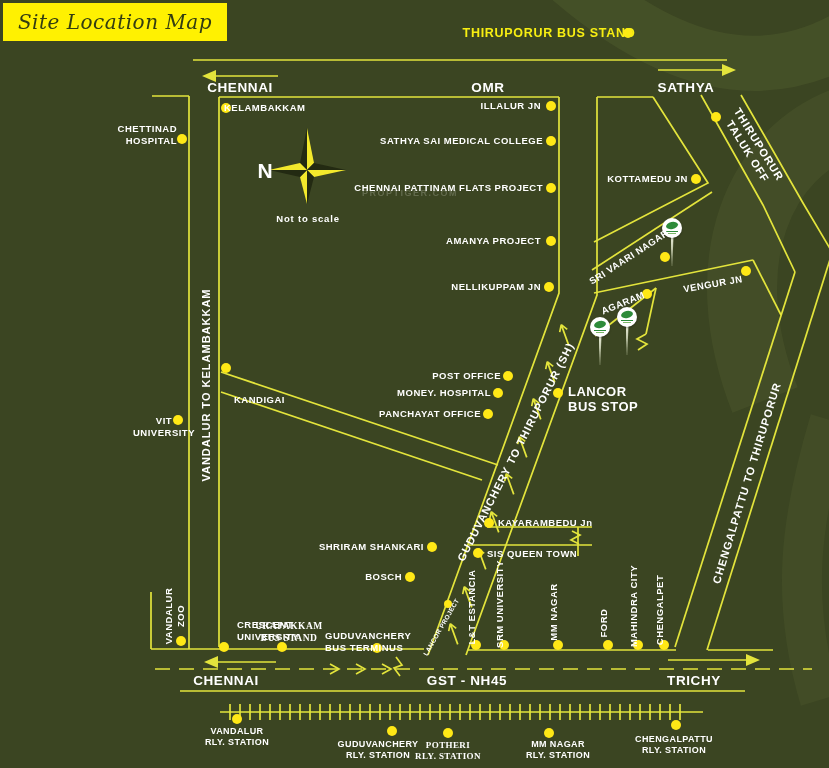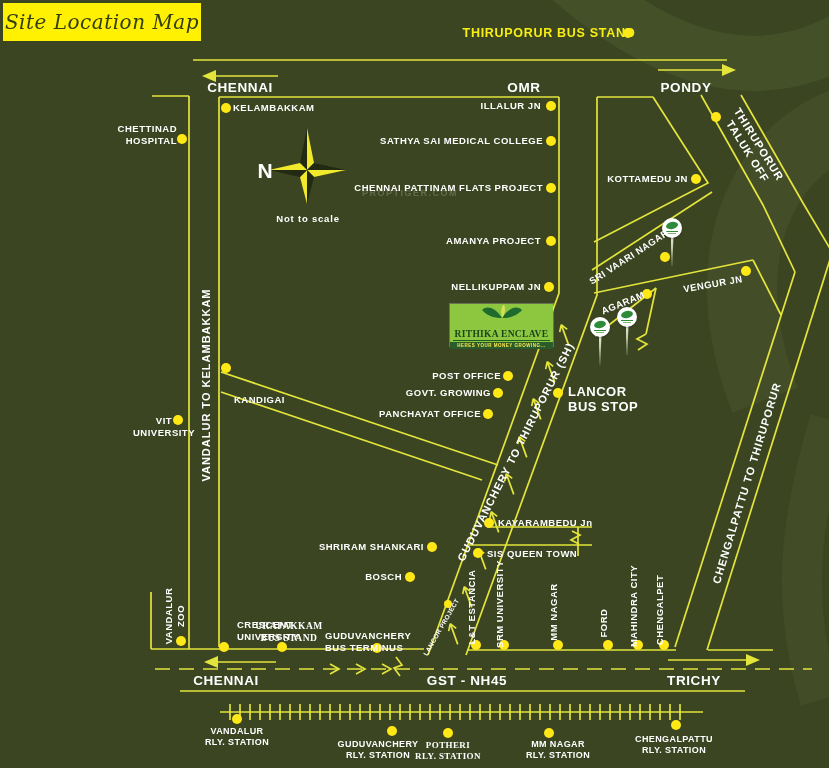--- a/index.html
+++ b/index.html
@@ -10,21 +10,21 @@
   .lbl{position:absolute;color:#fff;font-weight:bold;white-space:nowrap;}
   .place{font-size:9.5px;letter-spacing:.5px;line-height:11.5px;}
   .place-lg{font-size:13px;letter-spacing:.5px;line-height:15px;}
   .hwy{font-size:13.5px;letter-spacing:.6px;}
   .roadname{font-size:11px;letter-spacing:1px;line-height:13px;}
   .tiny{font-size:6.5px;letter-spacing:.3px;}
   .station{font-size:9px;letter-spacing:.4px;line-height:10.5px;}
   .bus-stand{font-size:12.5px;letter-spacing:.7px;color:#f7ee12;}
   .dot{position:absolute;width:10px;height:10px;border-radius:50%;background:#ffe816;
        transform:translate(-50%,-50%);}
-  .title-box{position:absolute;left:3px;top:3px;width:198px;height:38px;background:#fff101;
+  .title-box{position:absolute;left:3px;top:3px;width:224px;height:38px;background:#fff101;
        display:flex;align-items:center;justify-content:center;}
   .title-text{font-family:"DejaVu Serif",serif;font-style:italic;font-size:20px;
        color:#333d12;letter-spacing:.5px;}
   .north{position:absolute;color:#fff;font-weight:bold;font-size:21px;transform:translate(-50%,-50%);}
   .note{position:absolute;color:#fff;font-weight:bold;font-size:9.5px;letter-spacing:.8px;
        transform:translate(-50%,-50%);}
   .watermark{position:absolute;color:rgba(215,220,205,.25);font-weight:bold;font-size:9px;
        letter-spacing:1.5px;transform:translate(-50%,-50%);}
   .logo{position:absolute;left:450px;top:304px;width:103px;height:42px;background:#8dc63f;
        text-align:center;box-shadow:0 0 0 1px rgba(255,255,255,.25);}
@@ -200,29 +200,20 @@
 
   <div class="title-box">
     <span class="title-text">Site Location Map</span>
   </div>
 
   <div class="watermark" style="left:410px;top:193px;">PROPTIGER.COM</div>
 
   <div class="north" style="left:265px;top:171px;">N</div>
   <div class="note" style="left:308px;top:218px;">Not to scale</div>
 
-  <div class="logo">
-    <svg width="44" height="14" viewBox="0 0 44 14" style="margin-top:1px;">
-      <path d="M22,13 C14,1 6,1 2,5 C8,12 16,13 22,13 Z" fill="#1e6b2d"></path>
-      <path d="M22,13 C30,1 38,1 42,5 C36,12 28,13 22,13 Z" fill="#1e6b2d"></path>
-      <path d="M22,13 C20,5 22,1 24,-1 C26,4 25,10 22,13 Z" fill="#d4e157"></path>
-    </svg>
-    <div class="logo-name">RITHIKA ENCLAVE</div>
-    <div class="logo-tagline">HERES YOUR MONEY GROWING...</div>
-  </div>
 
   <div class="layer" id="pins">
       <div class="pin" style="left: 672px; top: 228px;">
         <div class="pin-stick"></div>
         <div class="pin-head">
           <div class="pin-leaf"></div>
           <div class="pin-line1"></div>
           <div class="pin-line2"></div>
         </div>
       </div>
@@ -281,30 +272,30 @@
       <div class="dot" style="left: 237px; top: 719px;"></div>
       <div class="dot" style="left: 392px; top: 731px;"></div>
       <div class="dot" style="left: 448px; top: 733px;"></div>
       <div class="dot" style="left: 549px; top: 733px;"></div>
       <div class="dot" style="left: 676px; top: 725px;"></div>
     </div>
   <div class="layer" id="labels">
       <div class="lbl hwy" style="left: 240px; top: 87px; text-align: center; transform: translate(-50%, -50%) rotate(0deg);">
         <div>CHENNAI</div>
       </div>
-      <div class="lbl hwy" style="left: 524px; top: 87px; text-align: right; transform: translate(-50%, -50%) rotate(0deg);">
+      <div class="lbl hwy" style="left: 488px; top: 87px; text-align: right; transform: translate(-50%, -50%) rotate(0deg);">
         <div>OMR</div>
       </div>
       <div class="lbl hwy" style="left: 686px; top: 87px; text-align: center; transform: translate(-50%, -50%) rotate(0deg);">
-        <div>PONDY</div>
+        <div>SATHYA</div>
       </div>
       <div class="lbl bus-stand" style="left: 549px; top: 33px; text-align: center; transform: translate(-50%, -50%) rotate(0deg);">
         <div>THIRUPORUR BUS STAND</div>
       </div>
-      <div class="lbl place" style="left: 233px; top: 108px; text-align: right; transform: translate(0%, -50%) rotate(0deg);">
+      <div class="lbl place" style="left: 224px; top: 108px; text-align: right; transform: translate(0%, -50%) rotate(0deg);">
         <div>KELAMBAKKAM</div>
       </div>
       <div class="lbl place" style="left: 177px; top: 134px; text-align: right; transform: translate(-100%, -50%) rotate(0deg);">
         <div>CHETTINAD</div>
         <div>HOSPITAL</div>
       </div>
       <div class="lbl place" style="left: 541px; top: 106px; text-align: right; transform: translate(-100%, -50%) rotate(0deg);">
         <div>ILLALUR JN</div>
       </div>
       <div class="lbl place" style="left: 543px; top: 141px; text-align: right; transform: translate(-100%, -50%) rotate(0deg);">
@@ -339,21 +330,21 @@
         <div>KANDIGAI</div>
       </div>
       <div class="lbl place" style="left: 164px; top: 426px; text-align: center; transform: translate(-50%, -50%) rotate(0deg);">
         <div>VIT</div>
         <div>UNIVERSITY</div>
       </div>
       <div class="lbl place" style="left: 501px; top: 376px; text-align: right; transform: translate(-100%, -50%) rotate(0deg);">
         <div>POST OFFICE</div>
       </div>
       <div class="lbl place" style="left: 491px; top: 393px; text-align: right; transform: translate(-100%, -50%) rotate(0deg);">
-        <div>GOVT. GROWING</div>
+        <div>MONEY. HOSPITAL</div>
       </div>
       <div class="lbl place" style="left: 481px; top: 414px; text-align: right; transform: translate(-100%, -50%) rotate(0deg);">
         <div>PANCHAYAT OFFICE</div>
       </div>
       <div class="lbl place-lg" style="left: 568px; top: 399px; text-align: left; transform: translate(0%, -50%) rotate(0deg);">
         <div>LANCOR</div>
         <div>BUS STOP</div>
       </div>
       <div class="lbl roadname" style="left: 206px; top: 385px; text-align: center; transform: translate(-50%, -50%) rotate(-90deg);">
         <div>VANDALUR TO KELAMBAKKAM</div>

